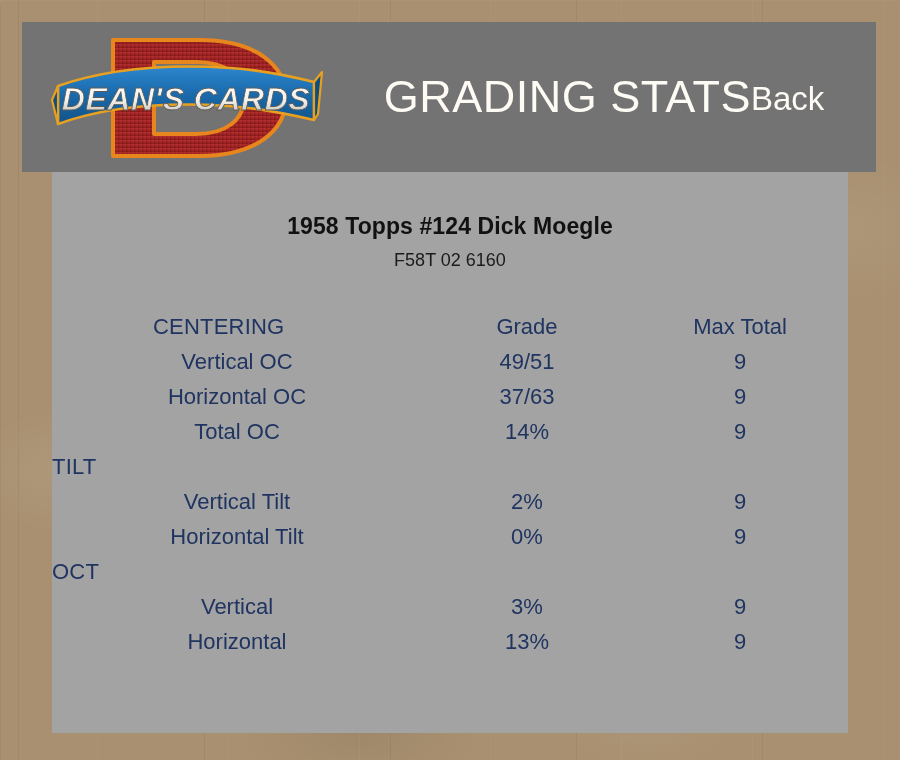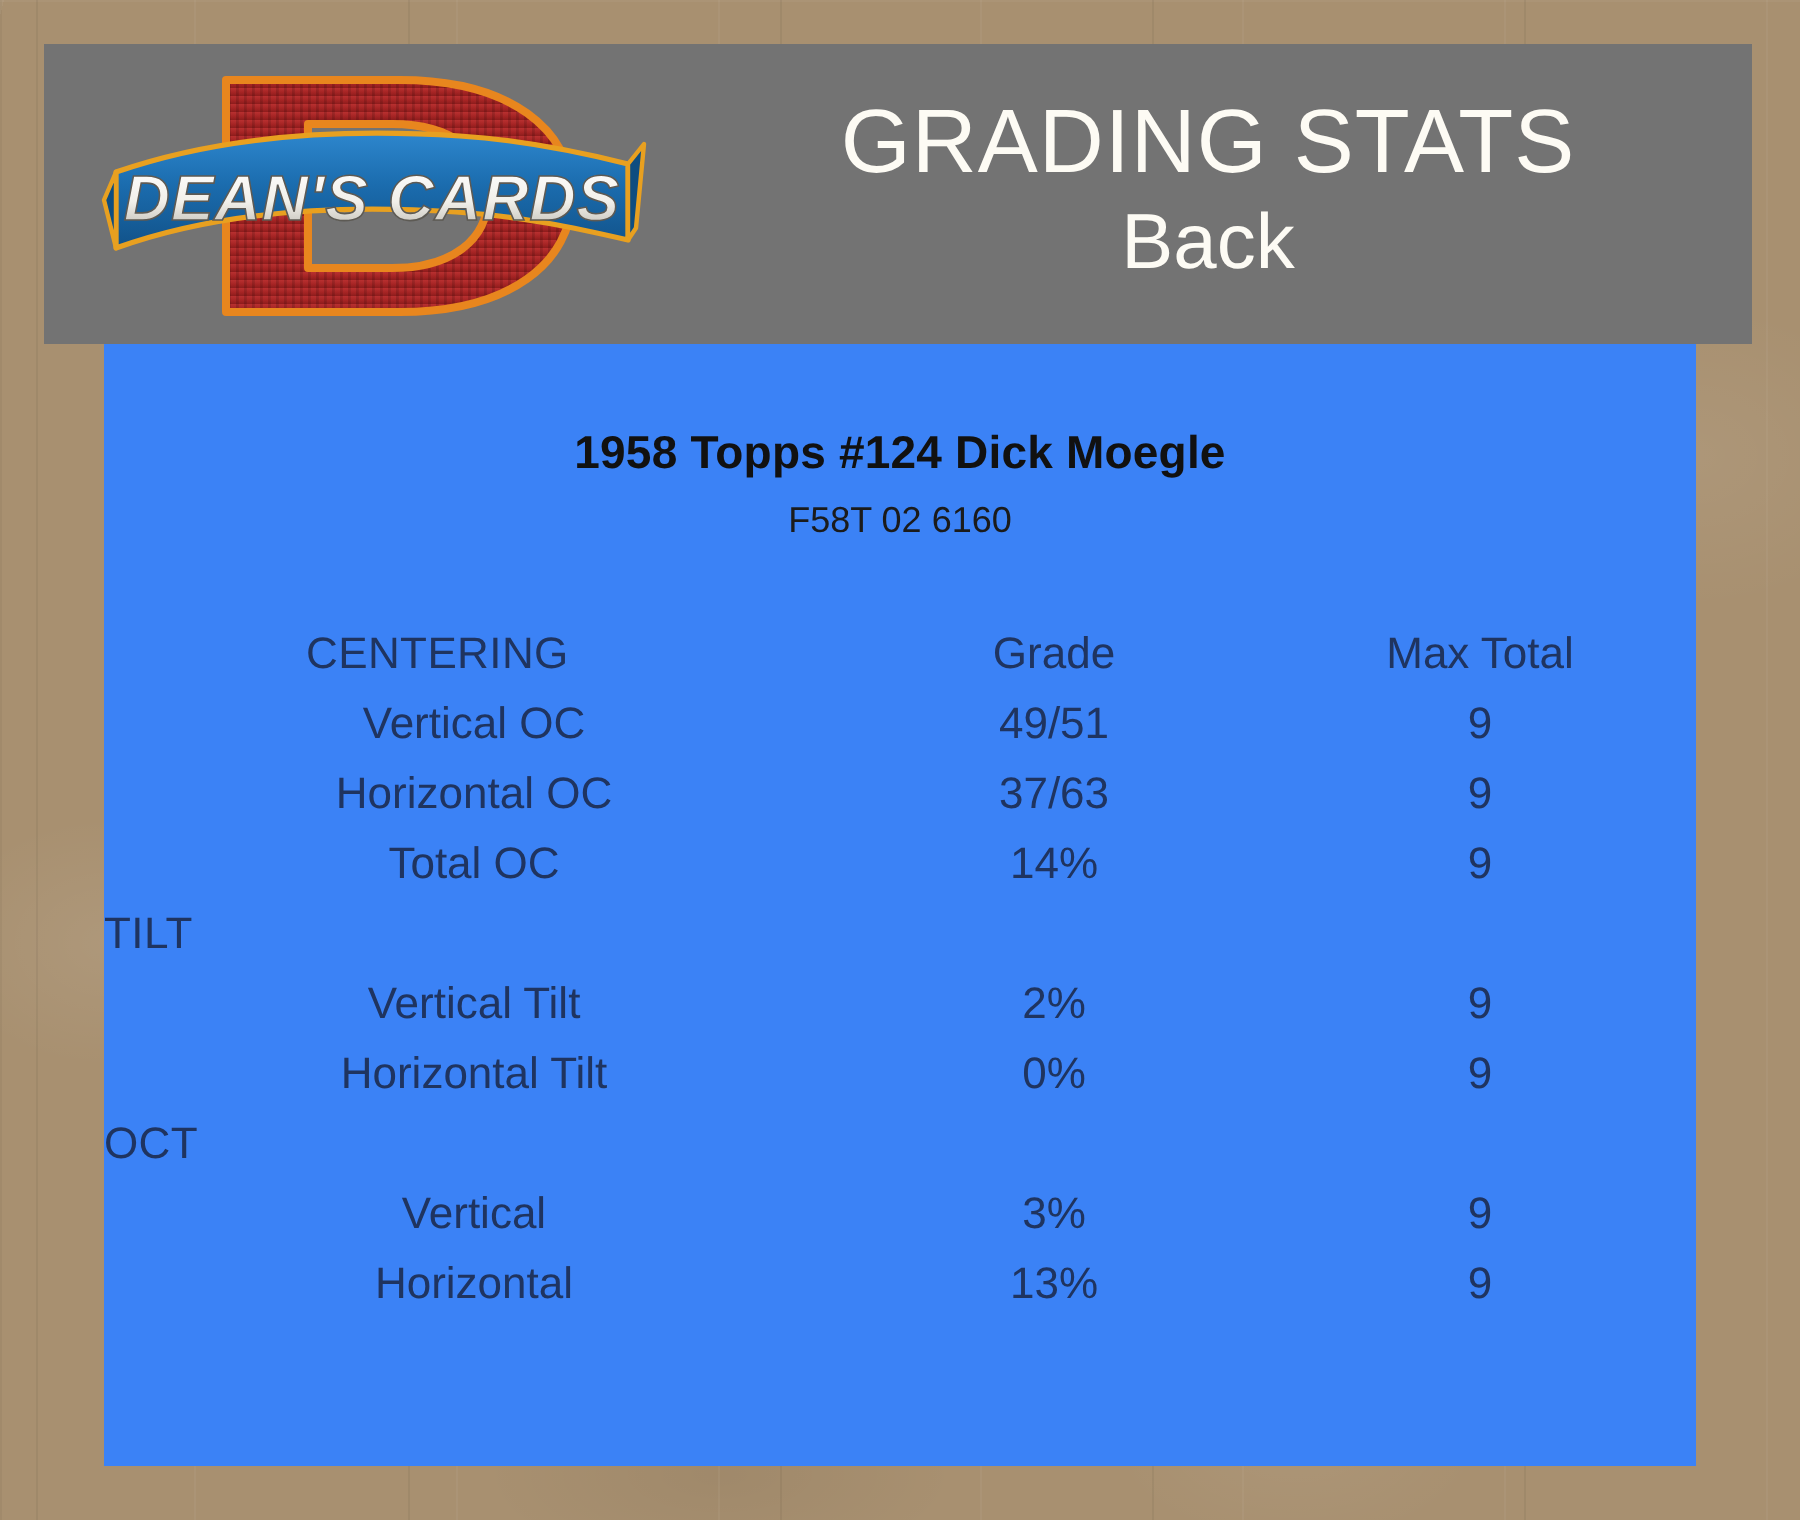--- a/index.html
+++ b/index.html
@@ -63,47 +63,47 @@
   #logo svg { display: block; }
 
   
   #header-titles {
     position: absolute;
     left: 310px;
     top: 0;
     right: 0;
     height: 150px;
     display: flex;
-    flex-direction: column;
+    flex-direction: row;
     align-items: center;
     justify-content: center;
   }
   #grading-title {
     color: #fdfbf4;
     font-size: 45px;
     letter-spacing: 0.5px;
     line-height: 1.06;
     font-weight: 400;
   }
   #grading-subtitle {
     color: #fdfbf4;
-    font-size: 39px;
+    font-size: 33px;
     line-height: 1.25;
     font-weight: 400;
     margin-top: 3px;
   }
 
   
   #content-panel {
     position: absolute;
     left: 52px;
     top: 172px;
     width: 796px;
     height: 561px;
-    background: #3b82f6;
+    background: #a3a3a3;
     z-index: 2;
   }
 
   #card-title {
     text-align: center;
     font-size: 23px;
     font-weight: bold;
     color: #111111;
     margin-top: 41px;
     letter-spacing: 0.1px;

